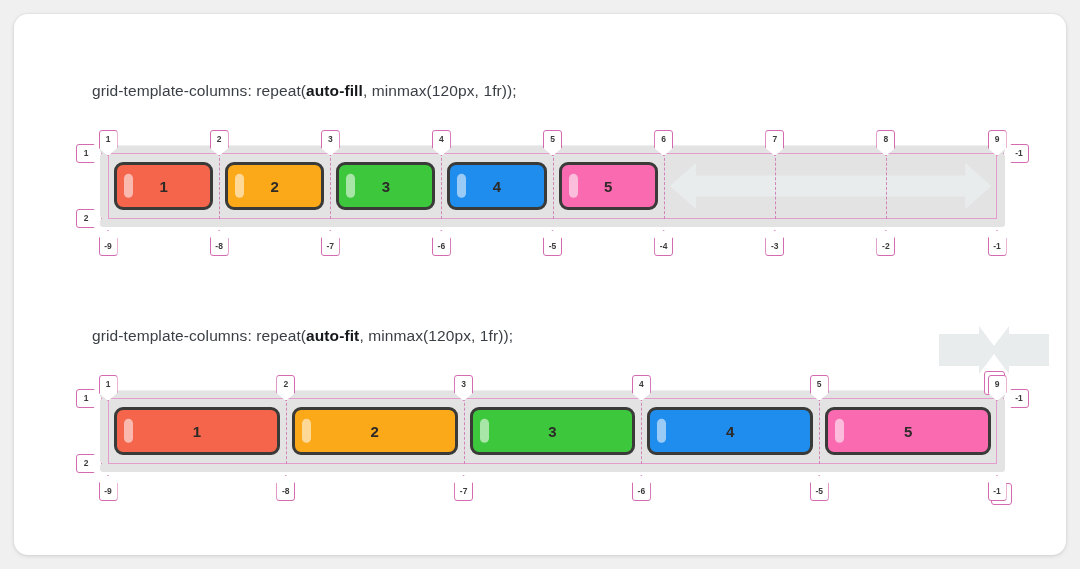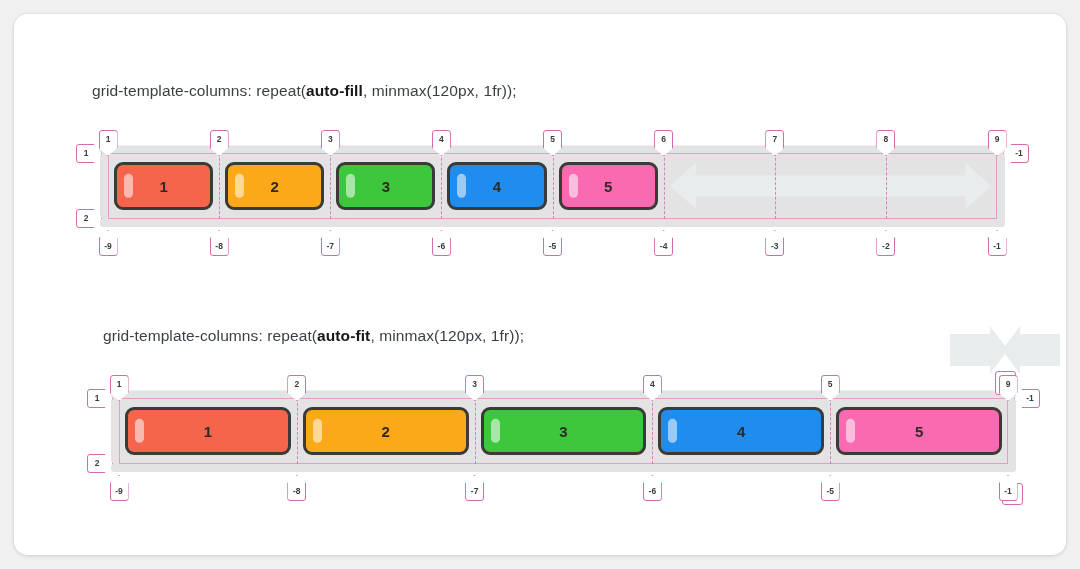--- a/index.html
+++ b/index.html
@@ -182,21 +182,21 @@
         <div class="badge up" style="left:417.875px;top:216px;">-6</div>
         <div class="badge up" style="left:529px;top:216px;">-5</div>
         <div class="badge up" style="left:640.125px;top:216px;">-4</div>
         <div class="badge up" style="left:751.25px;top:216px;">-3</div>
         <div class="badge up" style="left:862.375px;top:216px;">-2</div>
         <div class="badge up" style="left:973.5px;top:216px;">-1</div>
         <div class="badge right" style="left:62px;top:130px;">1</div>
         <div class="badge right" style="left:62px;top:195px;">2</div>
         <div class="badge left" style="left:989px;top:130px;">-1</div>
       </div>
-      <div class="section" style="left:11px;top:0;width:100%;height:100%;">
+      <div class="section" style="left:0;top:0;width:100%;height:100%;">
         <div class="section-title" style="left:78px;top:313px;"><span class="lite">grid-template-columns: repeat(</span><span class="em">auto-fit</span><span class="lite">, minmax(120px, 1fr));</span></div>
         <div class="grid-outer" style="left:86px;top:376px;width:905px;height:82px;"></div>
         <div class="grid-inner" style="left:94px;top:384px;width:889px;height:66px;"></div>
         <svg width="110" height="48" class="collapse-arrows" style="left:925px;top:312px;">
           <path d="M0 8 L40 8 L40 0 L58 24 L40 48 L40 40 L0 40 Z" fill="#e9eced"></path>
           <path d="M110 8 L70 8 L70 0 L52 24 L70 48 L70 40 L110 40 Z" fill="#e9eced"></path>
         </svg>
         <div class="col-sep" style="left:271.8px;top:384px;height:66px;"></div>
         <div class="col-sep" style="left:449.6px;top:384px;height:66px;"></div>
         <div class="col-sep" style="left:627.4000000000001px;top:384px;height:66px;"></div>

